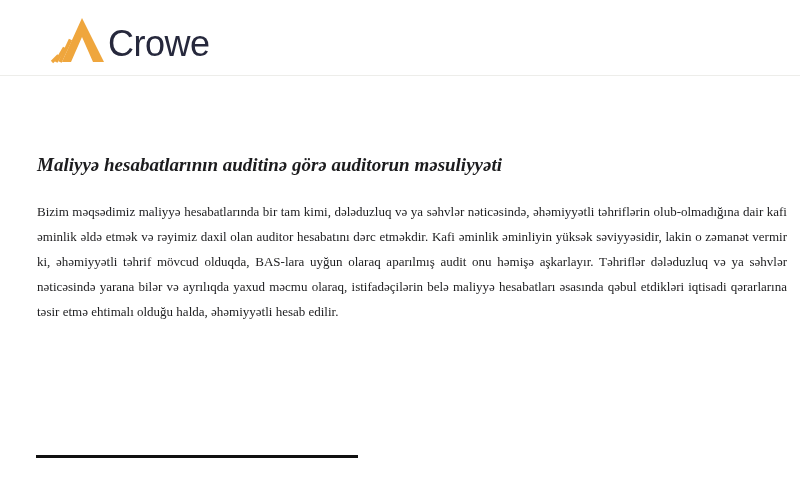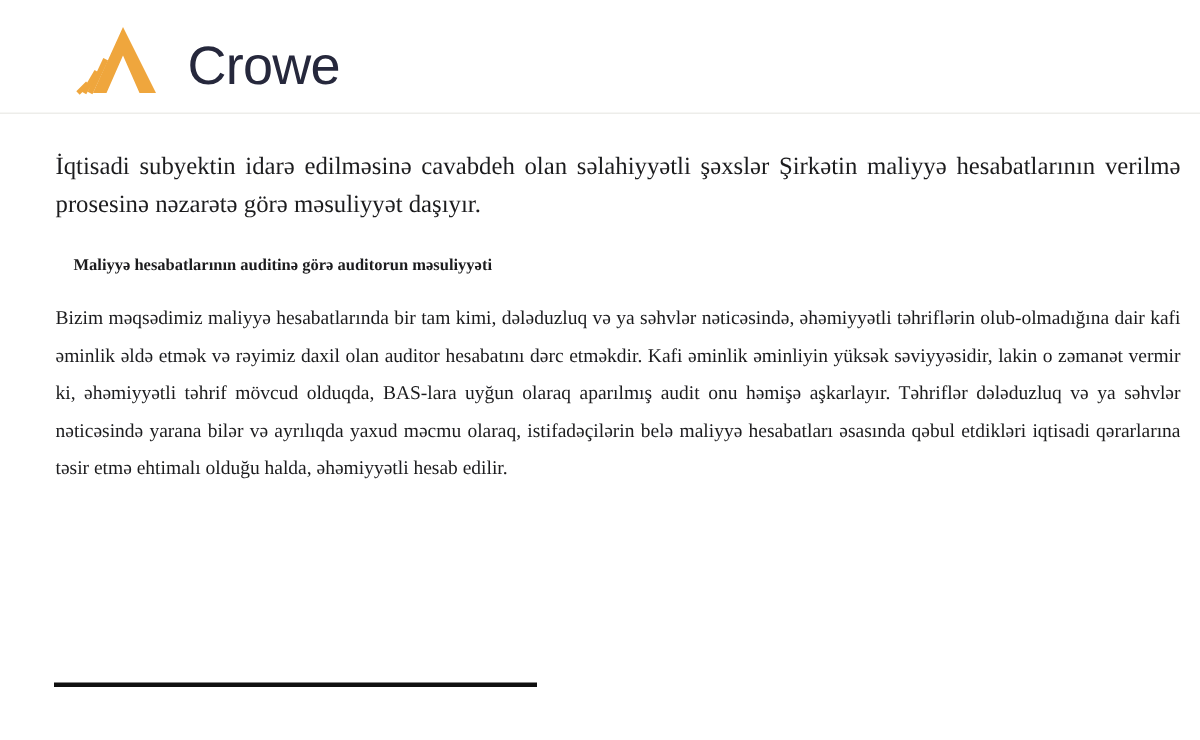--- a/index.html
+++ b/index.html
@@ -28,21 +28,21 @@
     height: 48px;
     display: block;
   }
   .logo-wordmark {
     font-family: "Liberation Sans", sans-serif;
     font-size: 36px;
     font-weight: 500;
     letter-spacing: -0.5px;
     color: #26283c;
     line-height: 1;
-    margin-left: 18px;
+    margin-left: 1px;
     padding-bottom: 2px;
   }
   .header-divider {
     position: absolute;
     top: 75px;
     left: 0;
     width: 800px;
     height: 1px;
     background: #ededea;
   }
@@ -53,24 +53,25 @@
     width: 750px;
     font-size: 16.5px;
     line-height: 25px;
     text-align: justify;
   }
   .section-heading {
     position: absolute;
     top: 153px;
     left: 37px;
     width: 750px;
-    font-size: 11px;
+    font-size: 19px;
     font-weight: bold;
+    font-style: italic;
     line-height: 24px;
-    margin: 12px;
+    margin: 0;
   }
   .body-paragraph {
     position: absolute;
     top: 186px;
     left: 37px;
     width: 750px;
     font-size: 13px;
     line-height: 25px;
     text-align: justify;
   }
@@ -101,21 +102,20 @@
       <path d="M37 2 L59 46 L48 46 L37 21 L26 46 L17 46 Z" fill="#EFA63D"></path>
       <path d="M25.5 23.5 L15 46" fill="none" stroke-width="3.6" stroke="#EFA63D"></path>
       <path d="M19.5 31.5 L11 46" fill="none" stroke-width="3.4" stroke="#EFA63D"></path>
       <path d="M13.5 39.5 L7 46" fill="none" stroke-width="3.2" stroke="#EFA63D"></path>
     </svg>
     <span class="logo-wordmark">Crowe</span>
   </div>
 
   <div class="header-divider"></div>
 
-  <p class="intro-paragraph">İqtisadi subyektin idarə edilməsinə cavabdeh olan səlahiyyətli şəxslər Şirkətin maliyyə hesabatlarının verilmə prosesinə nəzarətə görə məsuliyyət daşıyır.</p>
 
   <h2 class="section-heading">Maliyyə hesabatlarının auditinə görə auditorun məsuliyyəti</h2>
 
   <p class="body-paragraph">Bizim məqsədimiz maliyyə hesabatlarında bir tam kimi, dələduzluq və ya səhvlər nəticəsində, əhəmiyyətli təhriflərin olub-olmadığına dair kafi əminlik əldə etmək və rəyimiz daxil olan auditor hesabatını dərc etməkdir. Kafi əminlik əminliyin yüksək səviyyəsidir, lakin o zəmanət vermir ki, əhəmiyyətli təhrif mövcud olduqda, BAS-lara uyğun olaraq aparılmış audit onu həmişə aşkarlayır. Təhriflər dələduzluq və ya səhvlər nəticəsində yarana bilər və ayrılıqda yaxud məcmu olaraq, istifadəçilərin belə maliyyə hesabatları əsasında qəbul etdikləri iqtisadi qərarlarına təsir etmə ehtimalı olduğu halda, əhəmiyyətli hesab edilir.</p>
 
   <div class="signature-rule"></div>
 
   <div class="date-line">27 aprel 2023-cü il</div>
 
 </div>

